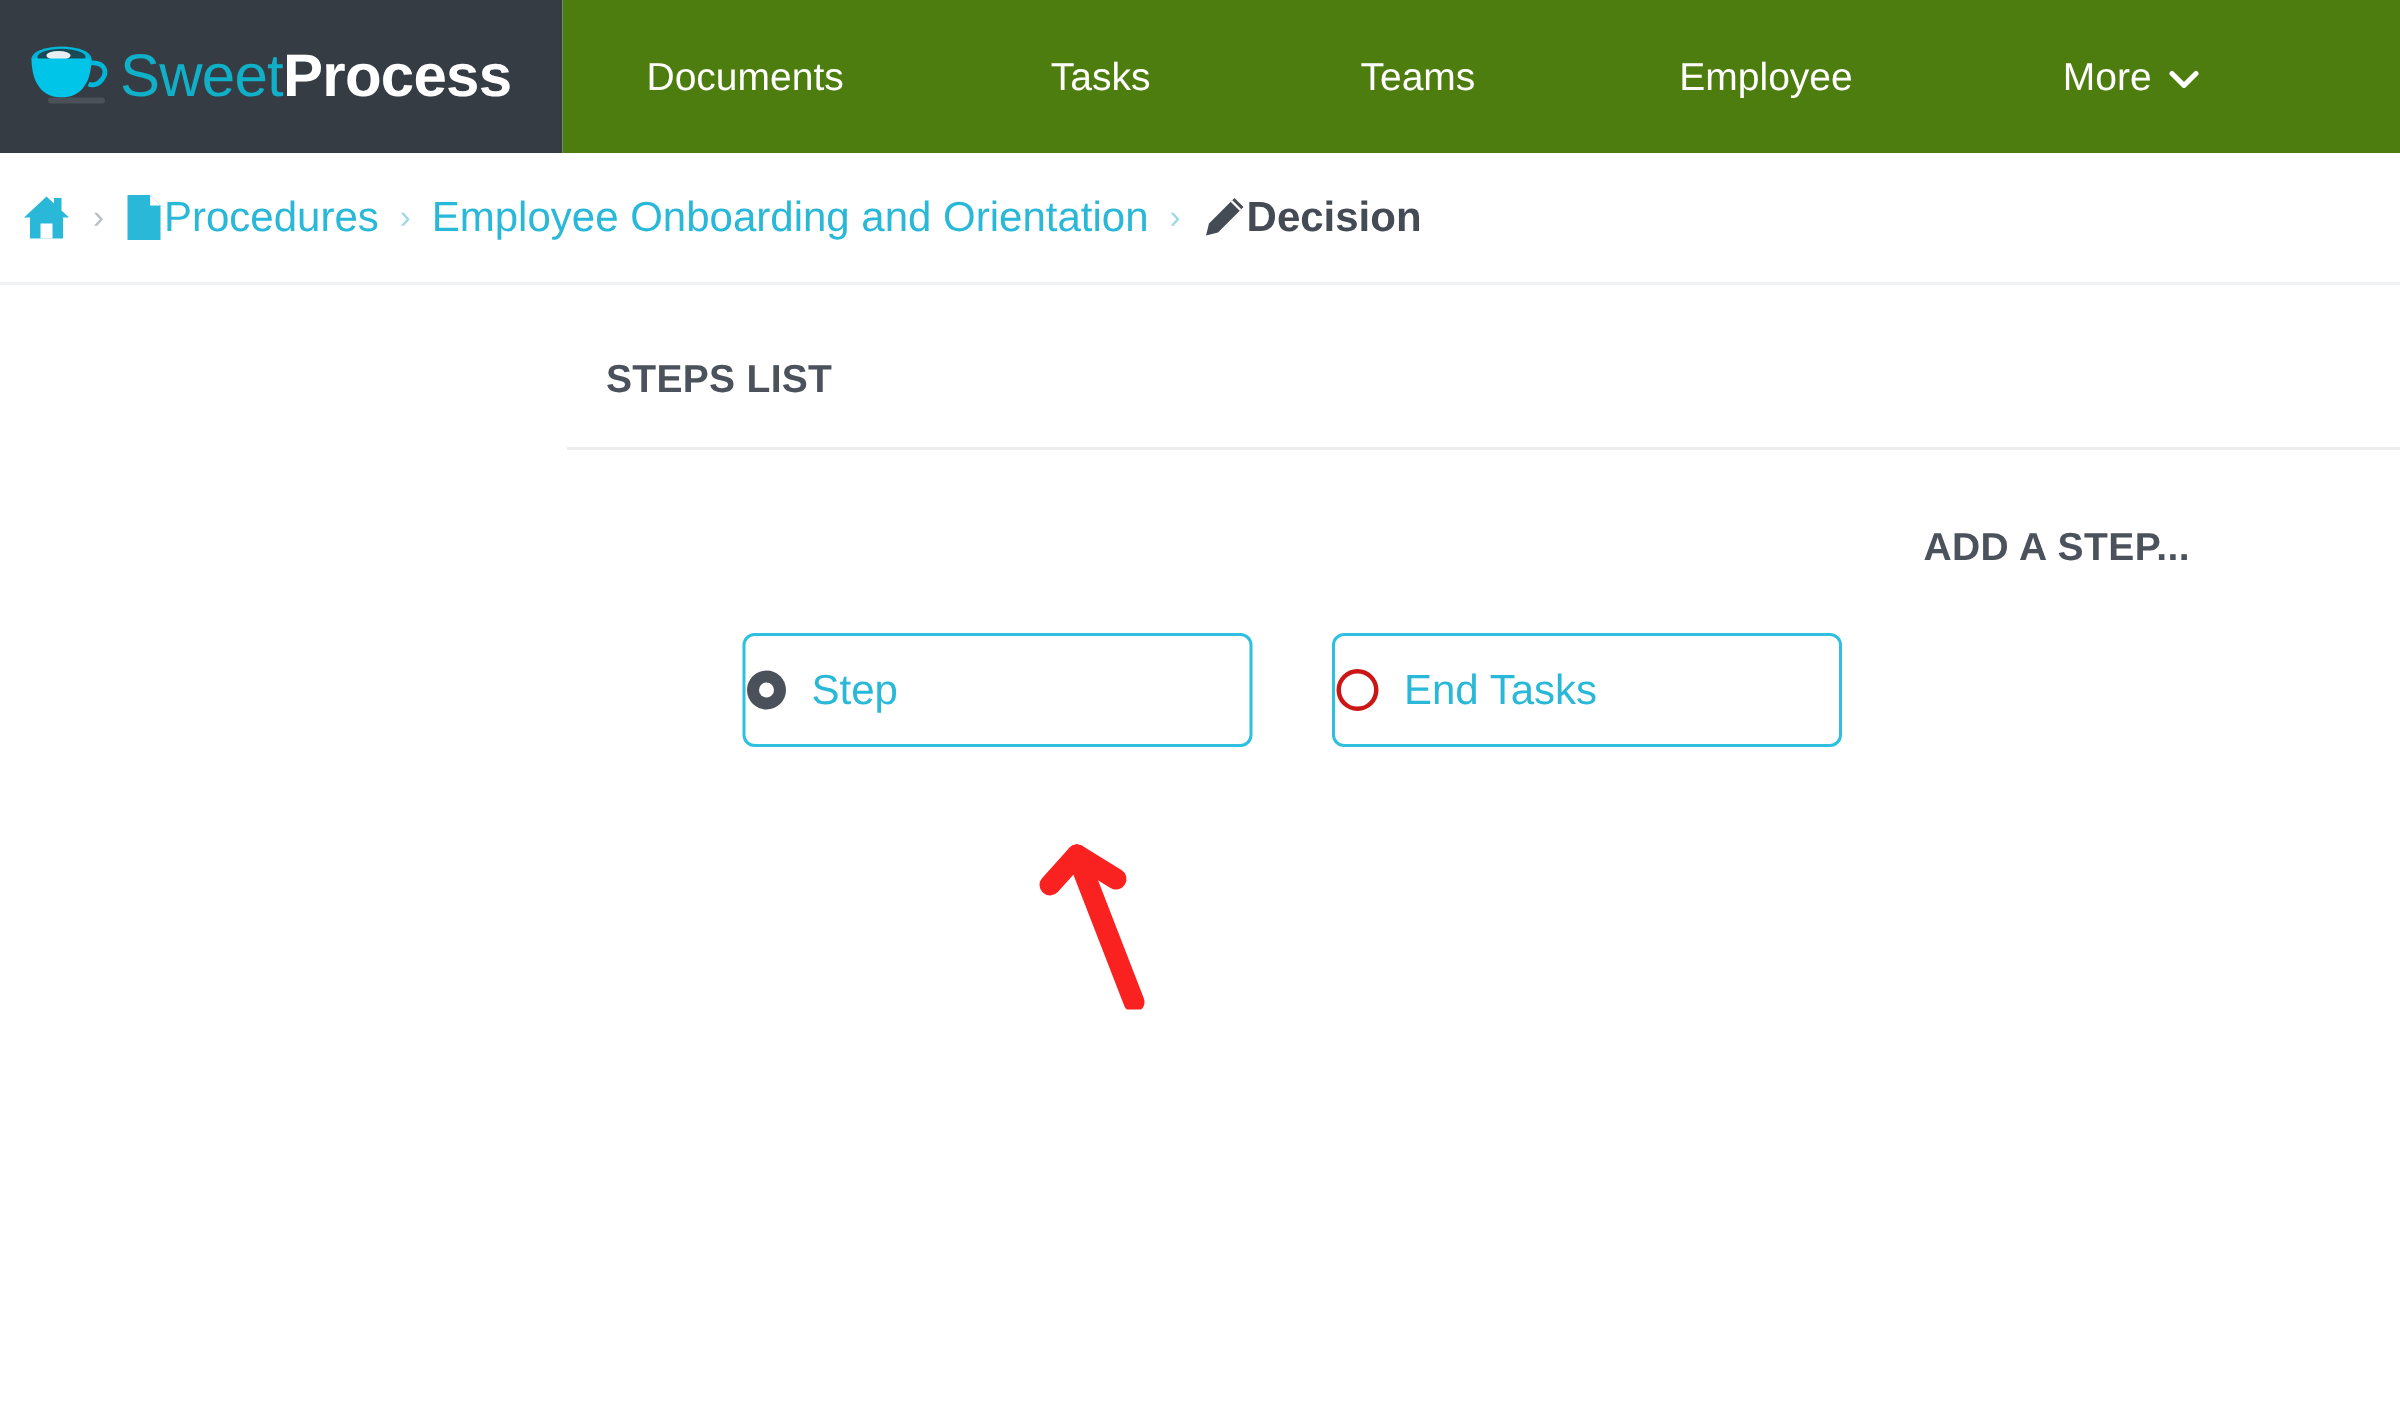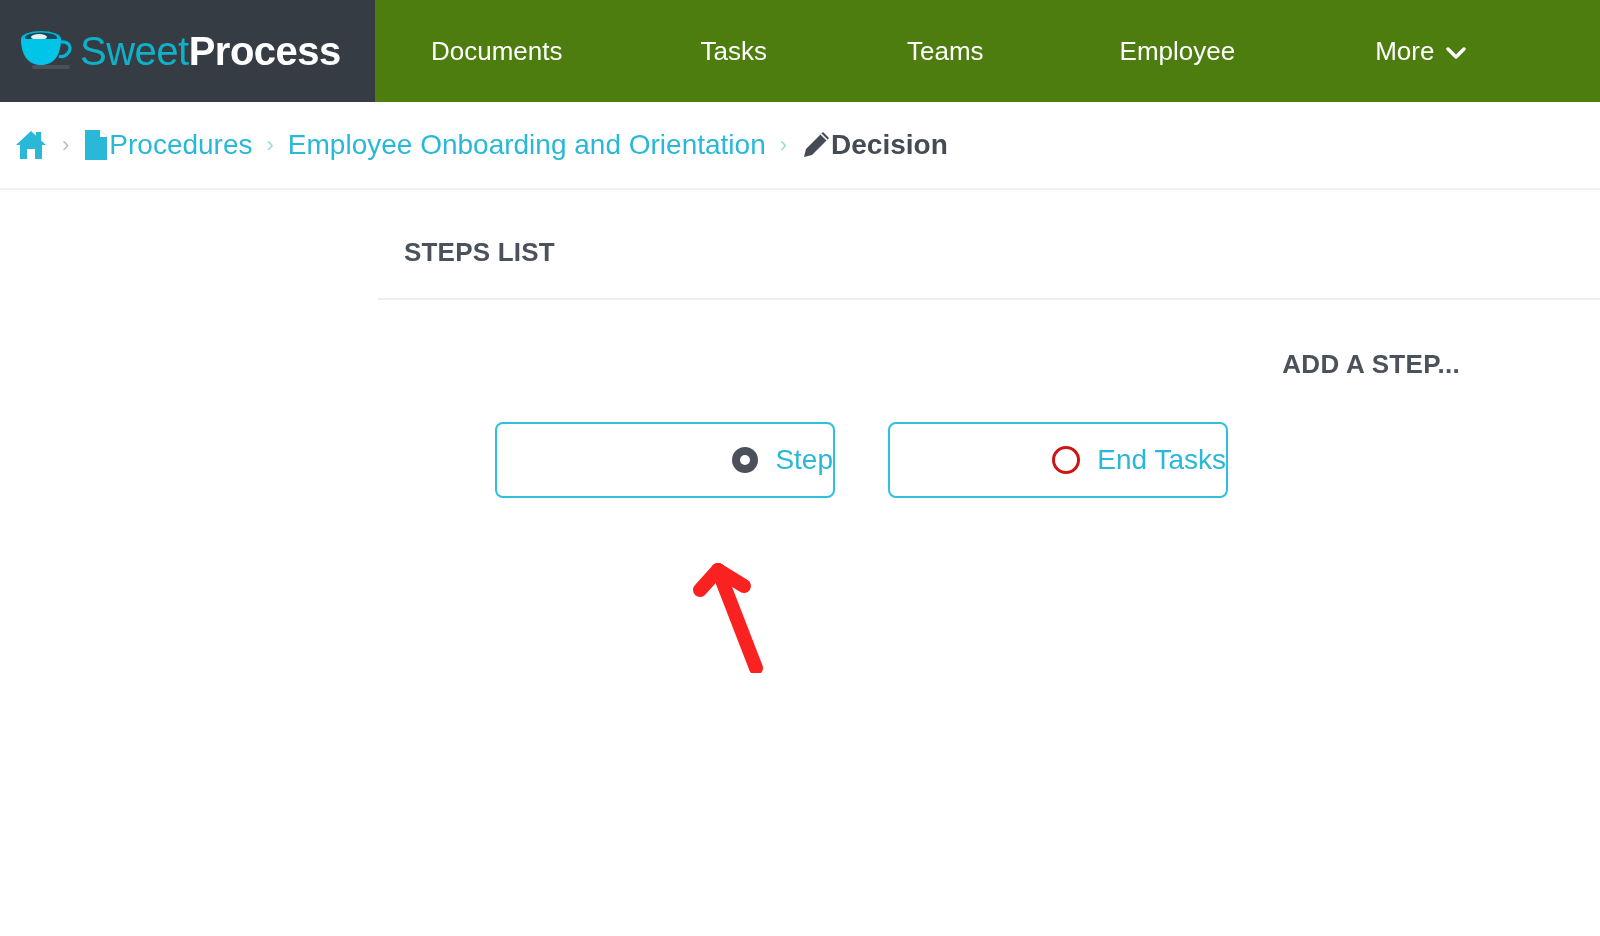--- a/index.html
+++ b/index.html
@@ -182,21 +182,21 @@
   }
 
   .step-btn {
     width: 340px;
     height: 76px;
     border: 2px solid #2fc0e0;
     border-radius: 8px;
     background: #ffffff;
     display: flex;
     align-items: center;
-    justify-content: flex-end;
+    justify-content: flex-start;
     gap: 16px;
     cursor: pointer;
     flex: 0 0 auto;
     font-family: "Liberation Sans", sans-serif;
   }
 
   .step-btn-label {
     font-size: 28px;
     color: #29b8d8;
     white-space: nowrap;

